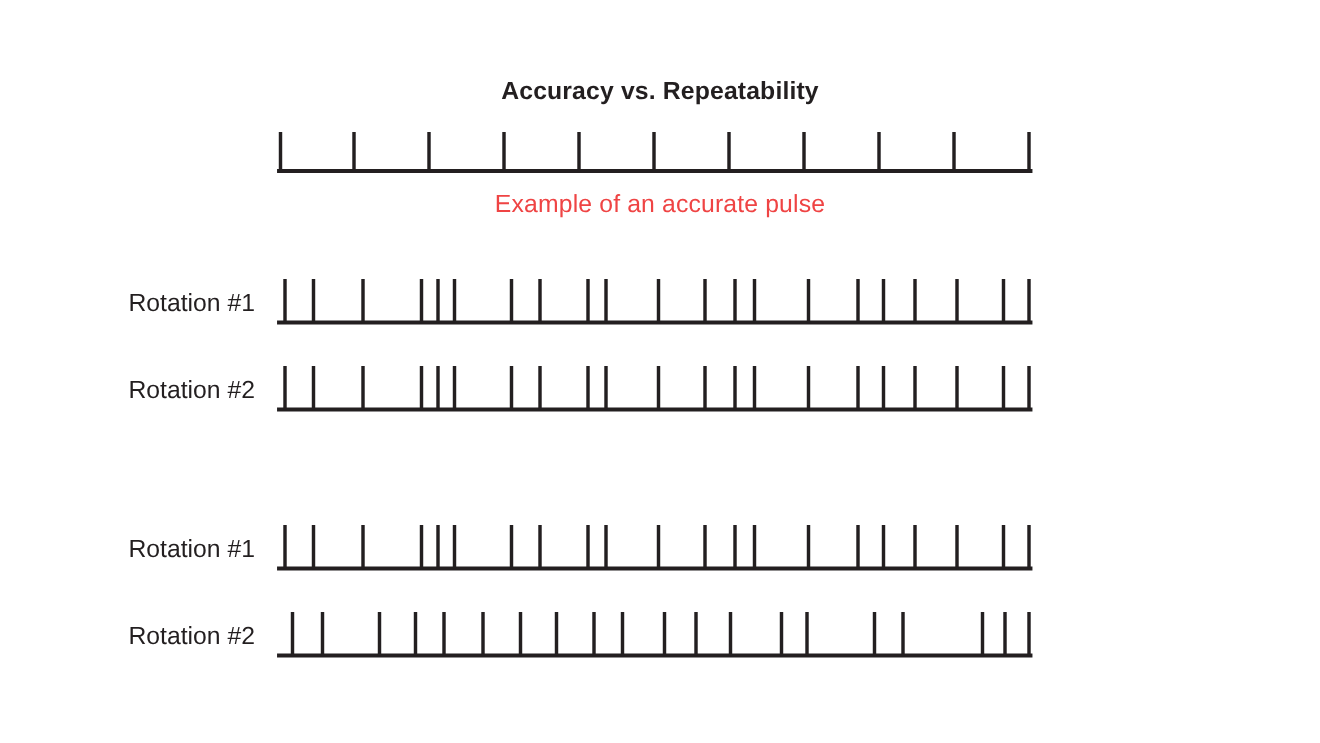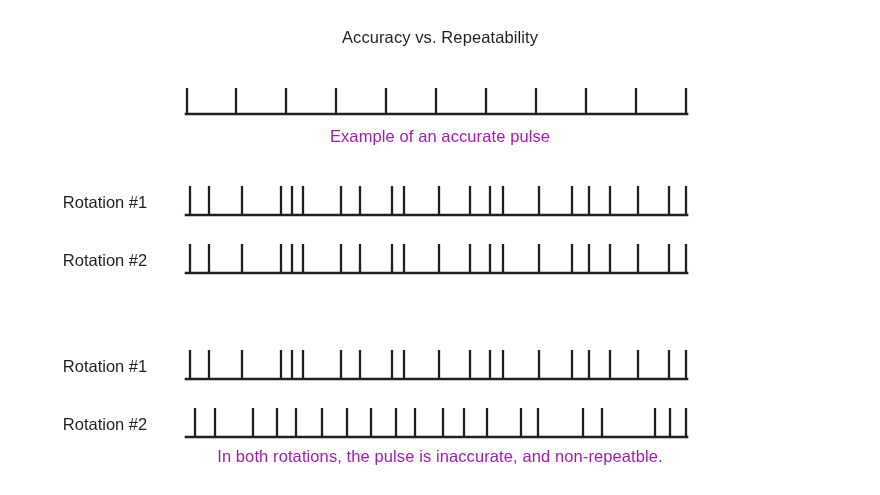--- a/index.html
+++ b/index.html
@@ -30,27 +30,27 @@
     color: #231f20;
     letter-spacing: 0.1px;
     white-space: nowrap;
   }
   .caption {
     position: absolute;
     left: 0;
     width: 880px;
     text-align: center;
     font-size: 16.5px;
-    color: #a21caf;
+    color: #ef4444;
     letter-spacing: 0.1px;
     white-space: nowrap;
   }
   .row-label {
     position: absolute;
-    text-align: center;
+    text-align: right;
     font-size: 16.5px;
     color: #231f20;
     white-space: nowrap;
   }
   .ruler {
     position: absolute;
     display: block;
   }
   .ruler-baseline {
     fill: none;
@@ -62,21 +62,21 @@
     stroke: #231f20;
     stroke-width: 2.3;
     stroke-linecap: butt;
   }
 </style>
 </head>
 <body>
 
 <div id="figure">
 
-  <div class="title" style="top:28px;">Accuracy vs. Repeatability</div>
+  <div class="title" style="top:52px;font-weight:bold;">Accuracy vs. Repeatability</div>
 
   <svg class="ruler" id="ruler-accurate" style="left:0; top:80px;" width="880" height="42">
       <line x1="186" y1="34" x2="687" y2="34" class="ruler-baseline"></line>
       <line x1="187" y1="8" x2="187" y2="34" class="ruler-tick"></line>
       <line x1="236" y1="8" x2="236" y2="34" class="ruler-tick"></line>
       <line x1="286" y1="8" x2="286" y2="34" class="ruler-tick"></line>
       <line x1="336" y1="8" x2="336" y2="34" class="ruler-tick"></line>
       <line x1="386" y1="8" x2="386" y2="34" class="ruler-tick"></line>
       <line x1="436" y1="8" x2="436" y2="34" class="ruler-tick"></line>
       <line x1="486" y1="8" x2="486" y2="34" class="ruler-tick"></line>
@@ -185,15 +185,14 @@
       <line x1="487" y1="6" x2="487" y2="35" class="ruler-tick"></line>
       <line x1="521" y1="6" x2="521" y2="35" class="ruler-tick"></line>
       <line x1="538" y1="6" x2="538" y2="35" class="ruler-tick"></line>
       <line x1="583" y1="6" x2="583" y2="35" class="ruler-tick"></line>
       <line x1="602" y1="6" x2="602" y2="35" class="ruler-tick"></line>
       <line x1="655" y1="6" x2="655" y2="35" class="ruler-tick"></line>
       <line x1="670" y1="6" x2="670" y2="35" class="ruler-tick"></line>
       <line x1="686" y1="6" x2="686" y2="35" class="ruler-tick"></line>
     </svg>
 
-  <div class="caption" style="top:447px;">In both rotations, the pulse is inaccurate, and non-repeatble.</div>
 
 </div>
 
 </body></html>

